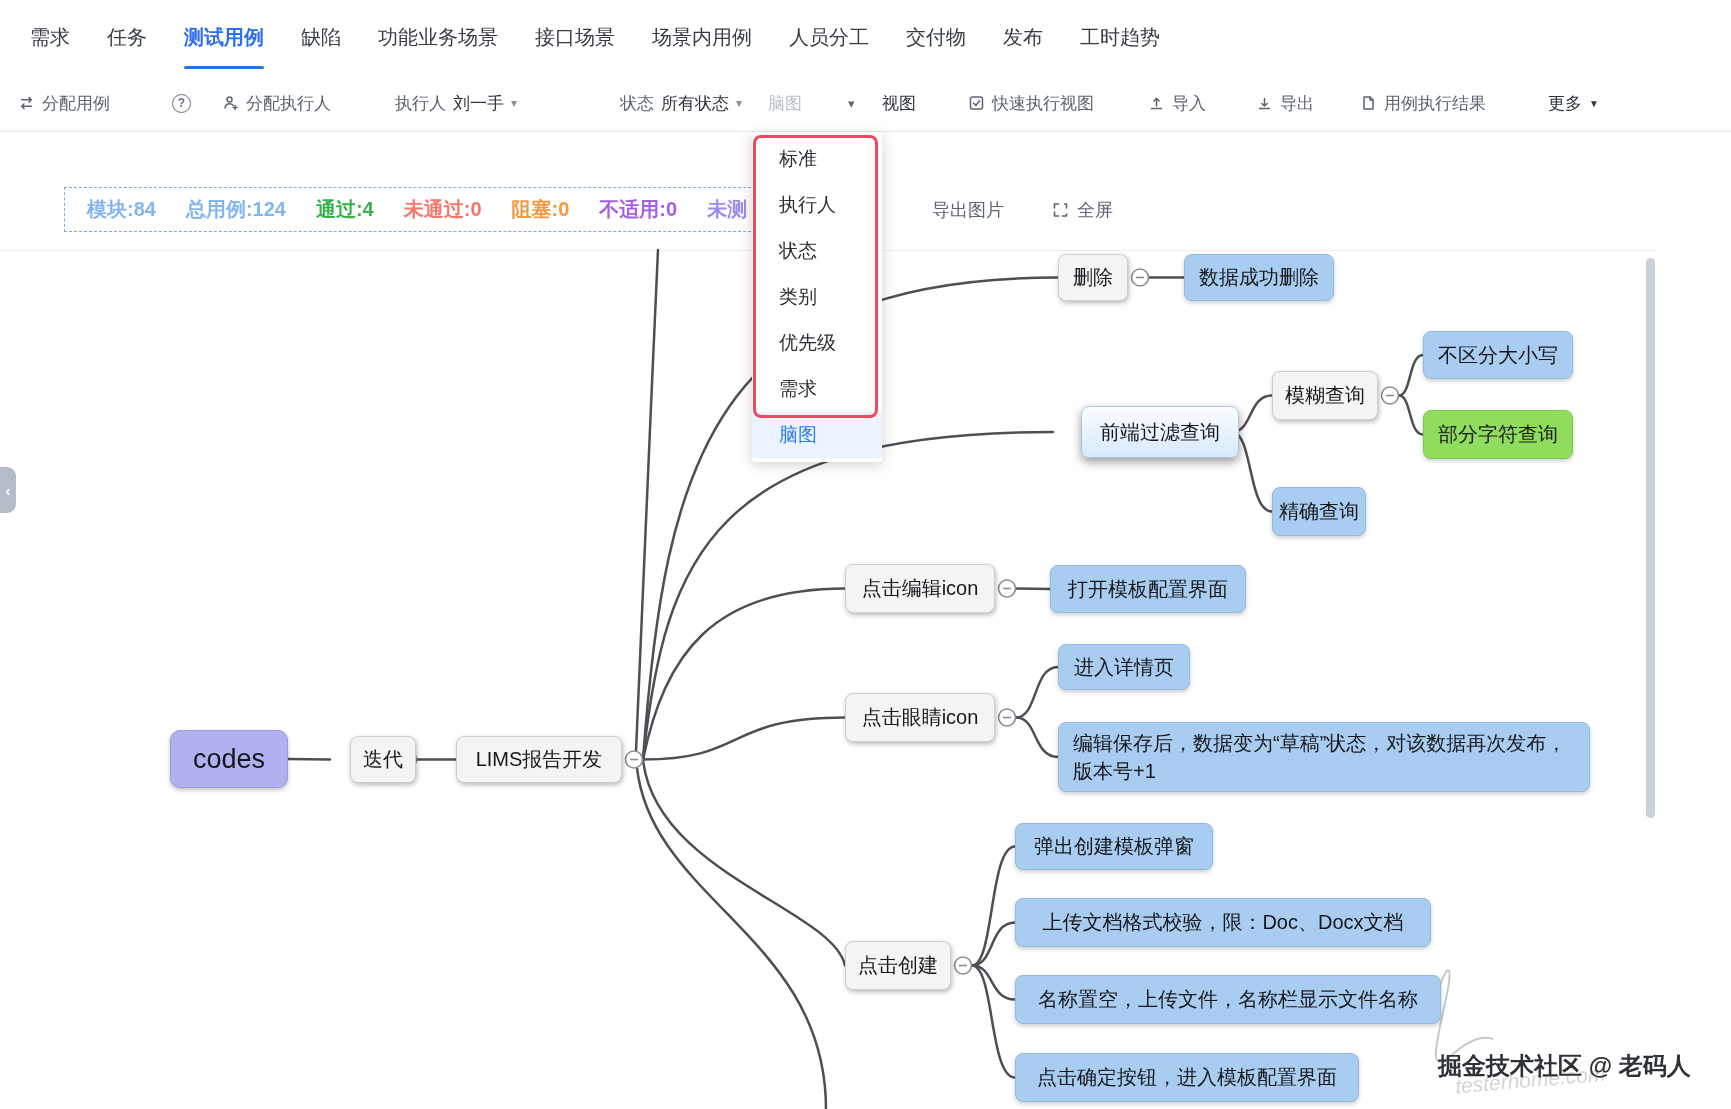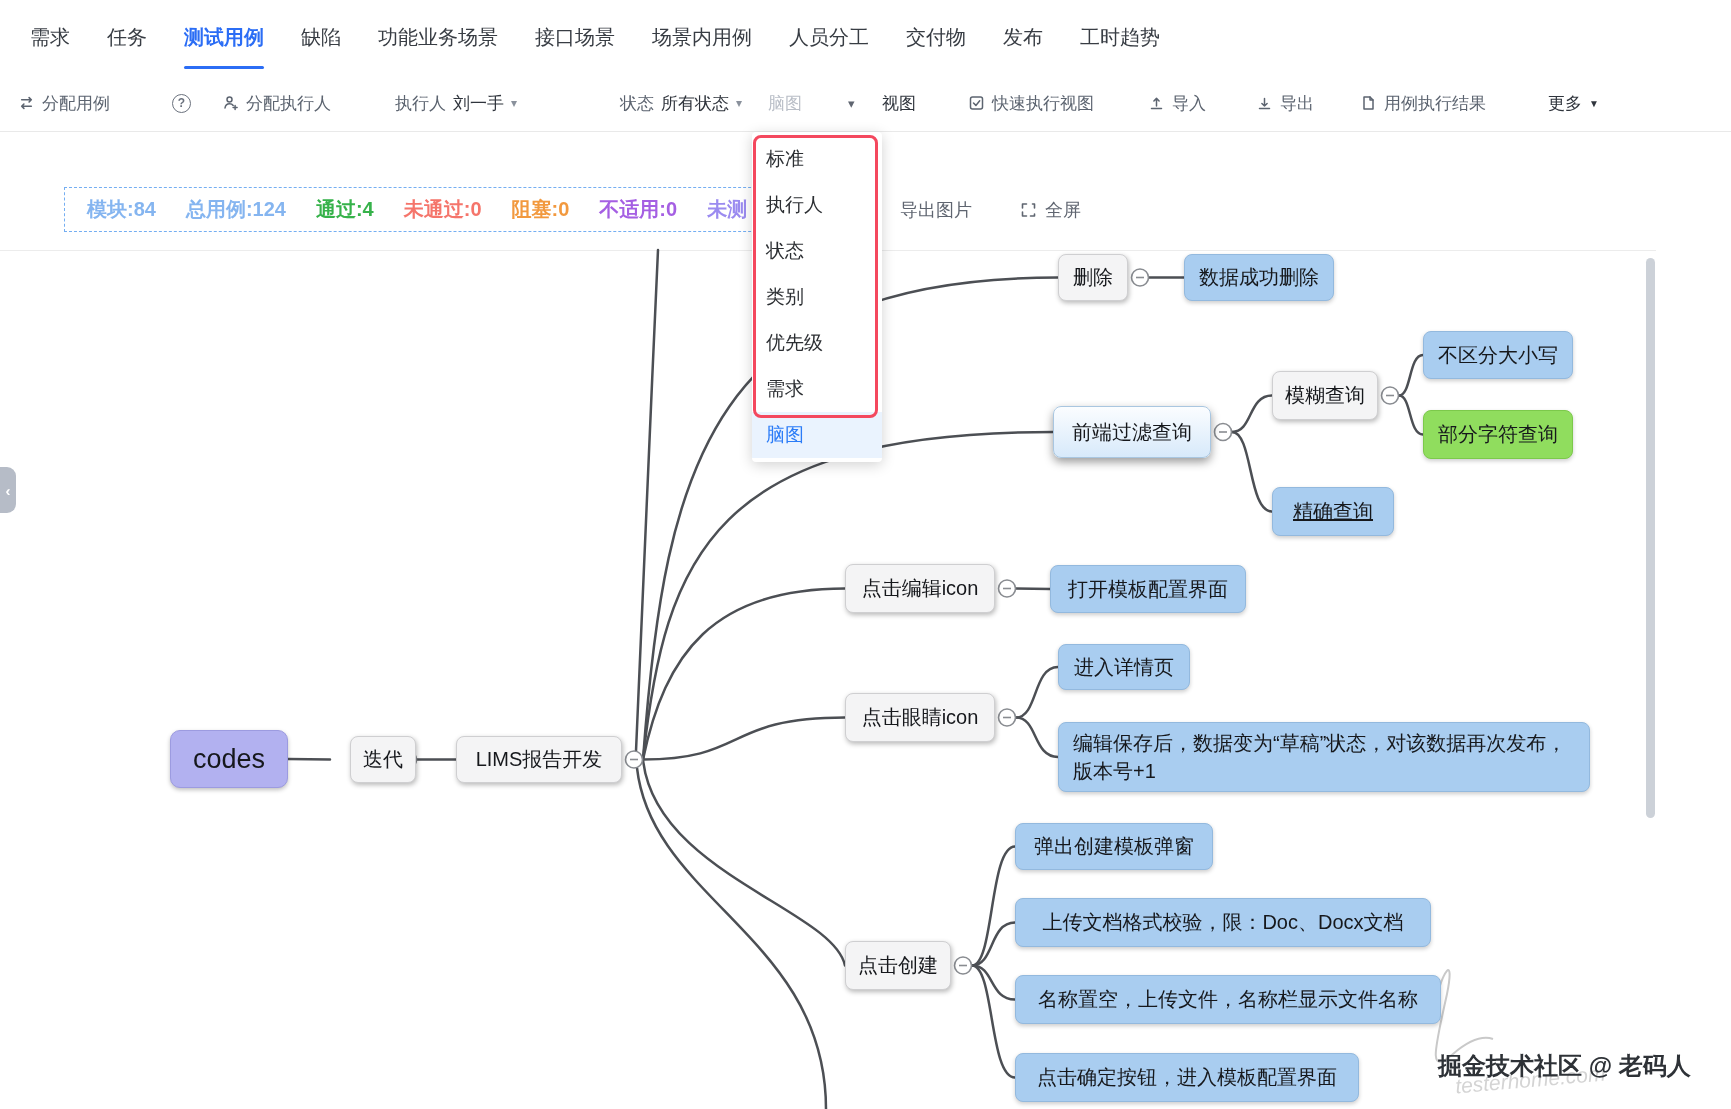--- a/index.html
+++ b/index.html
@@ -21,42 +21,42 @@
   .caret{font-size:12px;color:#8a919c;}
   .help-circle{width:19px;height:19px;border:1.5px solid #6b727e;border-radius:50%;display:flex;align-items:center;justify-content:center;
                font-size:12px;font-weight:700;color:#6b727e;box-sizing:border-box;}
   .muted{color:#b9bec7;}
 
   
   .statsbox{position:absolute;left:64px;top:187px;height:45px;min-width:772px;box-sizing:border-box;
             display:inline-flex;align-items:center;gap:30px;padding:0 22px;border:1px dashed #74aef2;z-index:5;
             font-size:20px;white-space:nowrap;background:transparent;font-weight:bold;}
   .stats-right{position:absolute;top:187px;height:45px;display:flex;align-items:center;gap:8px;
-               font-size:18px;color:#5f6570;cursor:pointer;z-index:4;}
+               font-size:18px;color:#5f6570;cursor:pointer;z-index:4;margin-left:32px;}
   .canvas-sep{position:absolute;left:0;top:250px;width:1656px;height:1px;background:#ececec;}
 
   
   .dropdown{position:absolute;left:752px;top:132px;width:130px;background:#fff;border-radius:4px;
             box-shadow:0 3px 14px rgba(0,0,0,.18);padding:4px 0;z-index:50;box-sizing:border-box;}
-  .dd-item{height:46px;line-height:46px;padding-left:14px;font-size:19px;color:#2c2f33;cursor:pointer;}
+  .dd-item{height:46px;line-height:46px;padding-left:27px;font-size:19px;color:#2c2f33;cursor:pointer;}
   .dd-item.selected{color:#2b7cf7;background:#eaf3fe;}
   .redbox{position:absolute;left:1px;top:3px;width:119px;height:277px;border:3px solid #f4485e;border-radius:8px;
           pointer-events:none;z-index:51;}
 
   
   #edges{position:absolute;left:0;top:0;z-index:1;pointer-events:none;}
   #edges path.edge{fill:none;stroke:#4c4f54;stroke-width:2.5;stroke-linecap:round;}
   #edges path.script{fill:none;stroke:#c9c9c9;stroke-width:2;}
   #edges circle.clps{fill:#fff;stroke:#898c91;stroke-width:1.6;}
   #edges line.minus{stroke:#898c91;stroke-width:1.6;}
   .node{position:absolute;display:flex;align-items:center;justify-content:center;font-size:20px;color:#16181c;
         border-radius:8px;white-space:nowrap;box-sizing:border-box;z-index:2;cursor:pointer;}
   .t-root{background:#b2b1f0;border:1px solid #9c9be0;border-radius:10px;font-size:27px;box-shadow:0 2px 4px rgba(0,0,0,.25);}
   .t-topic{background:#f4f4f5;border:1px solid #cfcfd1;box-shadow:1px 2px 5px rgba(0,0,0,.28);}
-  .t-selected{background:linear-gradient(180deg,#fbfdff,#d7e9fa);border:1px solid #a9c6e0;box-shadow:0 4px 10px rgba(0,0,0,.4);}
+  .t-selected{background:linear-gradient(180deg,#fbfdff,#d7e9fa);border:1px solid #a9c6e0;box-shadow:0 4px 10px rgba(0,0,0,.4);margin-left:28px;}
   .t-blue{background:#a9cdf0;border:1px solid #93b9de;box-shadow:0 2px 4px rgba(0,0,0,.2);}
   .t-green{background:#90dd5e;border:1px solid #7cc94b;box-shadow:0 2px 4px rgba(0,0,0,.2);}
   .t-blue-long{background:#a9cdf0;border:1px solid #93b9de;box-shadow:0 2px 4px rgba(0,0,0,.2);
                white-space:normal;justify-content:flex-start;text-align:left;line-height:1.42;padding:6px 14px;}
 
   
   .left-handle{position:absolute;left:0;top:467px;width:16px;height:46px;background:#b6bcc7;border-radius:0 9px 9px 0;
                display:flex;align-items:center;justify-content:center;color:#fff;font-size:15px;font-weight:700;cursor:pointer;z-index:6;}
   .vscroll{position:absolute;left:1646px;top:258px;width:9px;height:560px;background:#ccd1d8;border-radius:5px;z-index:6;cursor:pointer;}
   .watermark{position:absolute;left:1438px;top:1050px;font-size:24px;font-weight:600;color:#2e3237;z-index:3;white-space:nowrap;}
@@ -215,21 +215,21 @@
   <div id="nodes">
       <div class="node t-root" style="left: 170px; top: 730px; width: 118px; height: 58px;">codes</div>
       <div class="node t-topic" style="left: 330px; top: 736px; width: 66px; height: 47px; margin-left: 20px;">迭代</div>
       <div class="node t-topic" style="left: 456px; top: 736px; width: 166px; height: 47px;">LIMS报告开发</div>
       <div class="node t-topic" style="left: 1058px; top: 254px; width: 70px; height: 47px;">删除</div>
       <div class="node t-blue" style="left: 1184px; top: 254px; width: 150px; height: 47px;">数据成功删除</div>
       <div class="node t-selected" style="left: 1053px; top: 406px; width: 158px; height: 52px;">前端过滤查询</div>
       <div class="node t-topic" style="left: 1272px; top: 371px; width: 106px; height: 49px;">模糊查询</div>
       <div class="node t-blue" style="left: 1423px; top: 331px; width: 150px; height: 48px;">不区分大小写</div>
       <div class="node t-green" style="left: 1423px; top: 410px; width: 150px; height: 49px;">部分字符查询</div>
-      <div class="node t-blue" style="left: 1272px; top: 487px; width: 122px; height: 49px; text-decoration: underline;">精确查询</div>
+      <div class="node t-blue" style="left: 1272px; top: 487px; width: 94px; height: 49px;">精确查询</div>
       <div class="node t-topic" style="left: 845px; top: 564px; width: 150px; height: 49px;">点击编辑icon</div>
       <div class="node t-blue" style="left: 1050px; top: 565px; width: 196px; height: 48px;">打开模板配置界面</div>
       <div class="node t-topic" style="left: 845px; top: 693px; width: 150px; height: 49px;">点击眼睛icon</div>
       <div class="node t-blue" style="left: 1058px; top: 644px; width: 132px; height: 46px;">进入详情页</div>
       <div class="node t-blue-long" style="left: 1058px; top: 722px; width: 532px; height: 70px;">编辑保存后，数据变为“草稿”状态，对该数据再次发布，版本号+1</div>
       <div class="node t-topic" style="left: 845px; top: 941px; width: 106px; height: 49px;">点击创建</div>
       <div class="node t-blue" style="left: 1015px; top: 823px; width: 198px; height: 47px;">弹出创建模板弹窗</div>
       <div class="node t-blue" style="left: 1015px; top: 898px; width: 416px; height: 49px;">上传文档格式校验，限：Doc、Docx文档</div>
       <div class="node t-blue" style="left: 1015px; top: 975px; width: 426px; height: 49px;">名称置空，上传文件，名称栏显示文件名称</div>
       <div class="node t-blue" style="left: 1015px; top: 1053px; width: 344px; height: 49px;">点击确定按钮，进入模板配置界面</div>

